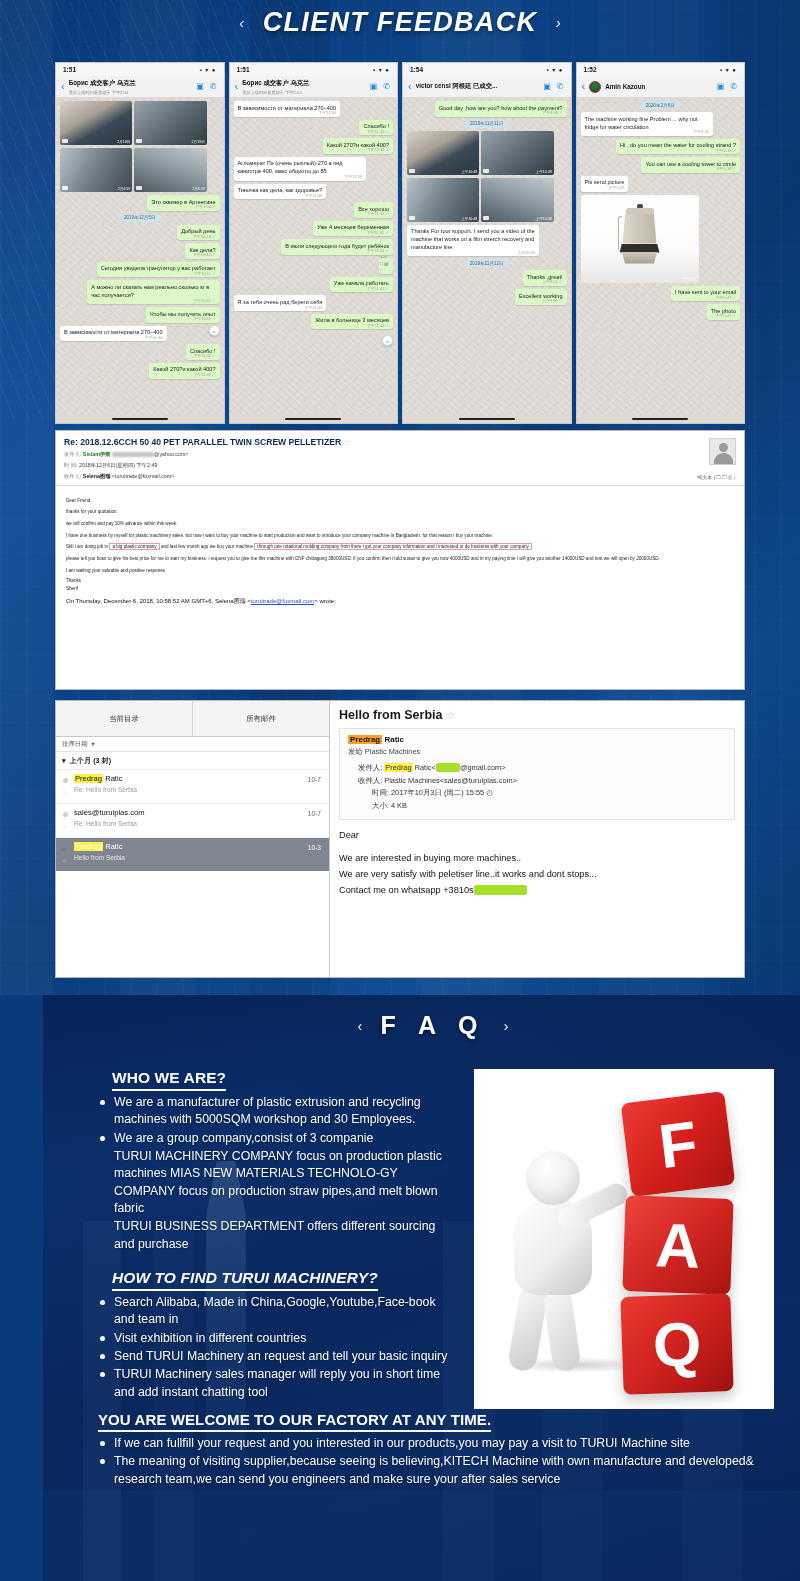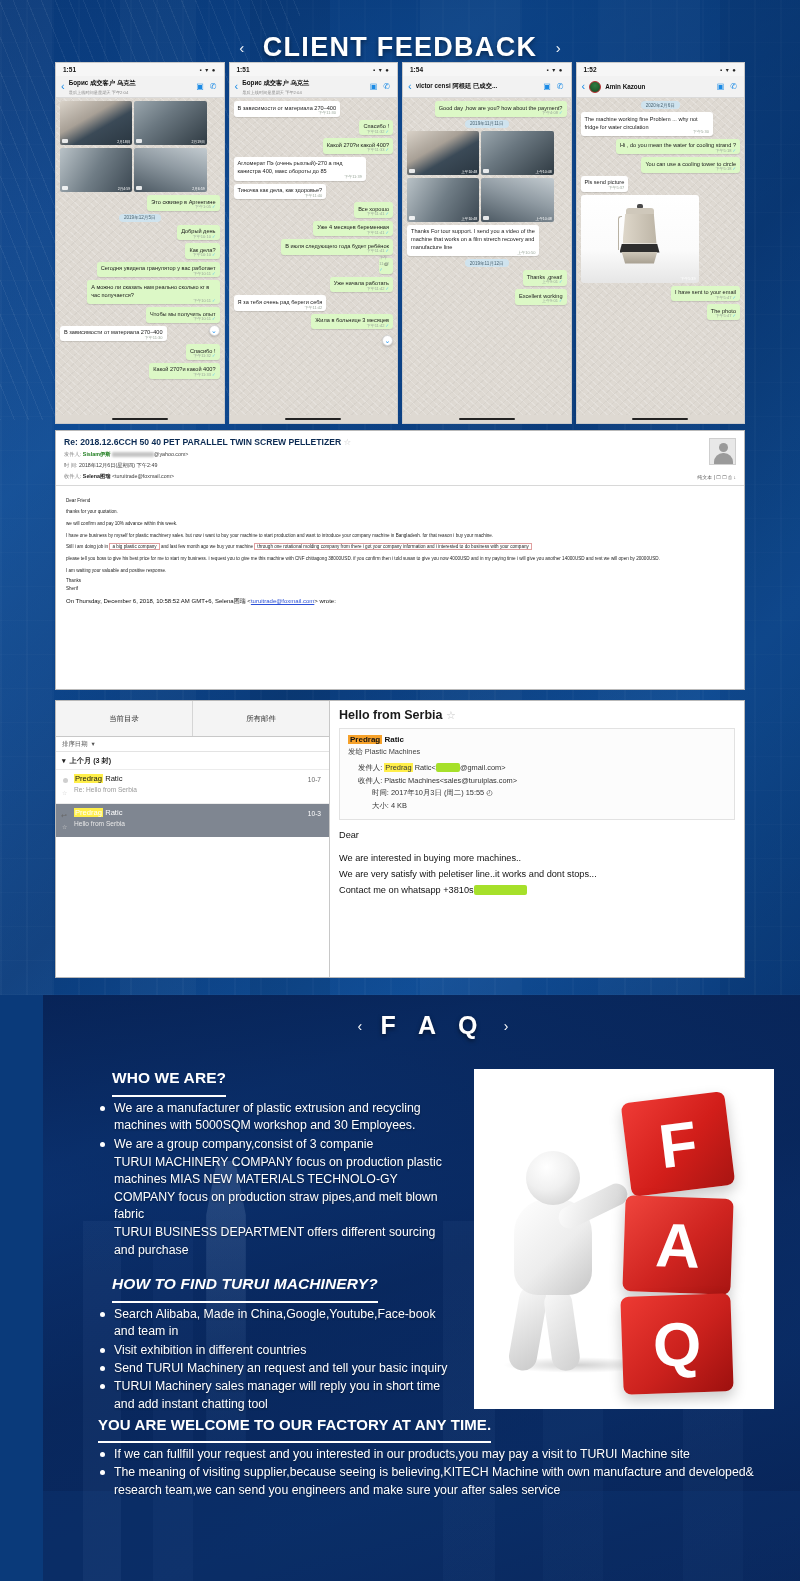--- a/index.html
+++ b/index.html
@@ -38,23 +38,24 @@
   }
   .diag-lines {
     position: absolute; left:0; top:0; width: 300px; height: 420px;
     background: repeating-linear-gradient(68deg, rgba(255,255,255,0.06) 0 1px, transparent 1px 13px);
     pointer-events: none;
   }
 
   .banner-title {
     position: relative;
     text-align: center;
-    padding-top: 32px;
+    padding-top: 7px;
     height: 60px;
     z-index: 4;
+    font-style: italic;
   }
   .banner-title .txt {
     display: inline-block;
     color: #ffffff;
     font-size: 27px;
     font-weight: bold;
     letter-spacing: 1.3px;
     text-shadow: 0 2px 4px rgba(0,0,0,0.45);
     vertical-align: middle;
   }
@@ -312,21 +313,21 @@
   .faq-banner .txt {
     display: inline-block; color: #fff; font-size: 25px; font-weight: bold;
     letter-spacing: 8px; vertical-align: middle; text-shadow: 0 2px 4px rgba(0,0,0,0.5);
   }
   .faq-banner .arrow { display:inline-block; color:#fff; font-size: 14px; vertical-align: middle; margin: 0 14px; }
 
   .faq-body { position: relative; z-index: 3; display: flex; padding: 18px 20px 0 55px; gap: 16px; }
   .faq-left { width: 360px; color: #ffffff; }
   .faq-h {
     font-size: 15.5px; font-weight: bold; display: inline-block;
-    border-bottom: 2px solid #ffffff; padding-bottom: 8px; margin: 0 0 3px 14px;
+    border-bottom: 2px solid #ffffff; padding-bottom: 2px; margin: 0 0 3px 14px;
     letter-spacing: 0.1px;
   }
   .faq-h.mt { margin-top: 15px; font-style: italic; }
   ul.faq-list { list-style: none; margin: 0; padding: 0; }
   ul.faq-list li {
     position: relative;
     padding-left: 16px;
     font-size: 12.3px;
     line-height: 1.41;
     margin-bottom: 1px;
@@ -600,20 +601,27 @@
       </div>
       <div class="ml-group">
         <span>▾</span>
         <span>上个月 (3 封)</span>
       </div>
       <div id="ml-rows">
           <div class="ml-row">
             <span class="dot"></span>
             <span class="star">☆</span>
             <div class="ml-from"><span class="hl">Predrag</span> Ratic</div>
+            <div class="ml-sub">Re: Hello from Serbia</div>
+            <span class="ml-date">10-7</span>
+          </div>
+          <div class="ml-row">
+            <span class="dot"></span>
+            <span class="star">☆</span>
+            <div class="ml-from">sales@turuiplas.com</div>
             <div class="ml-sub">Re: Hello from Serbia</div>
             <span class="ml-date">10-7</span>
           </div>
           <div class="ml-row sel">
             <span class="reply">↩</span>
             <span class="star">☆</span>
             <div class="ml-from"><span class="hl">Predrag</span> Ratic</div>
             <div class="ml-sub">Hello from Serbia</div>
             <span class="ml-date">10-3</span>
           </div>

